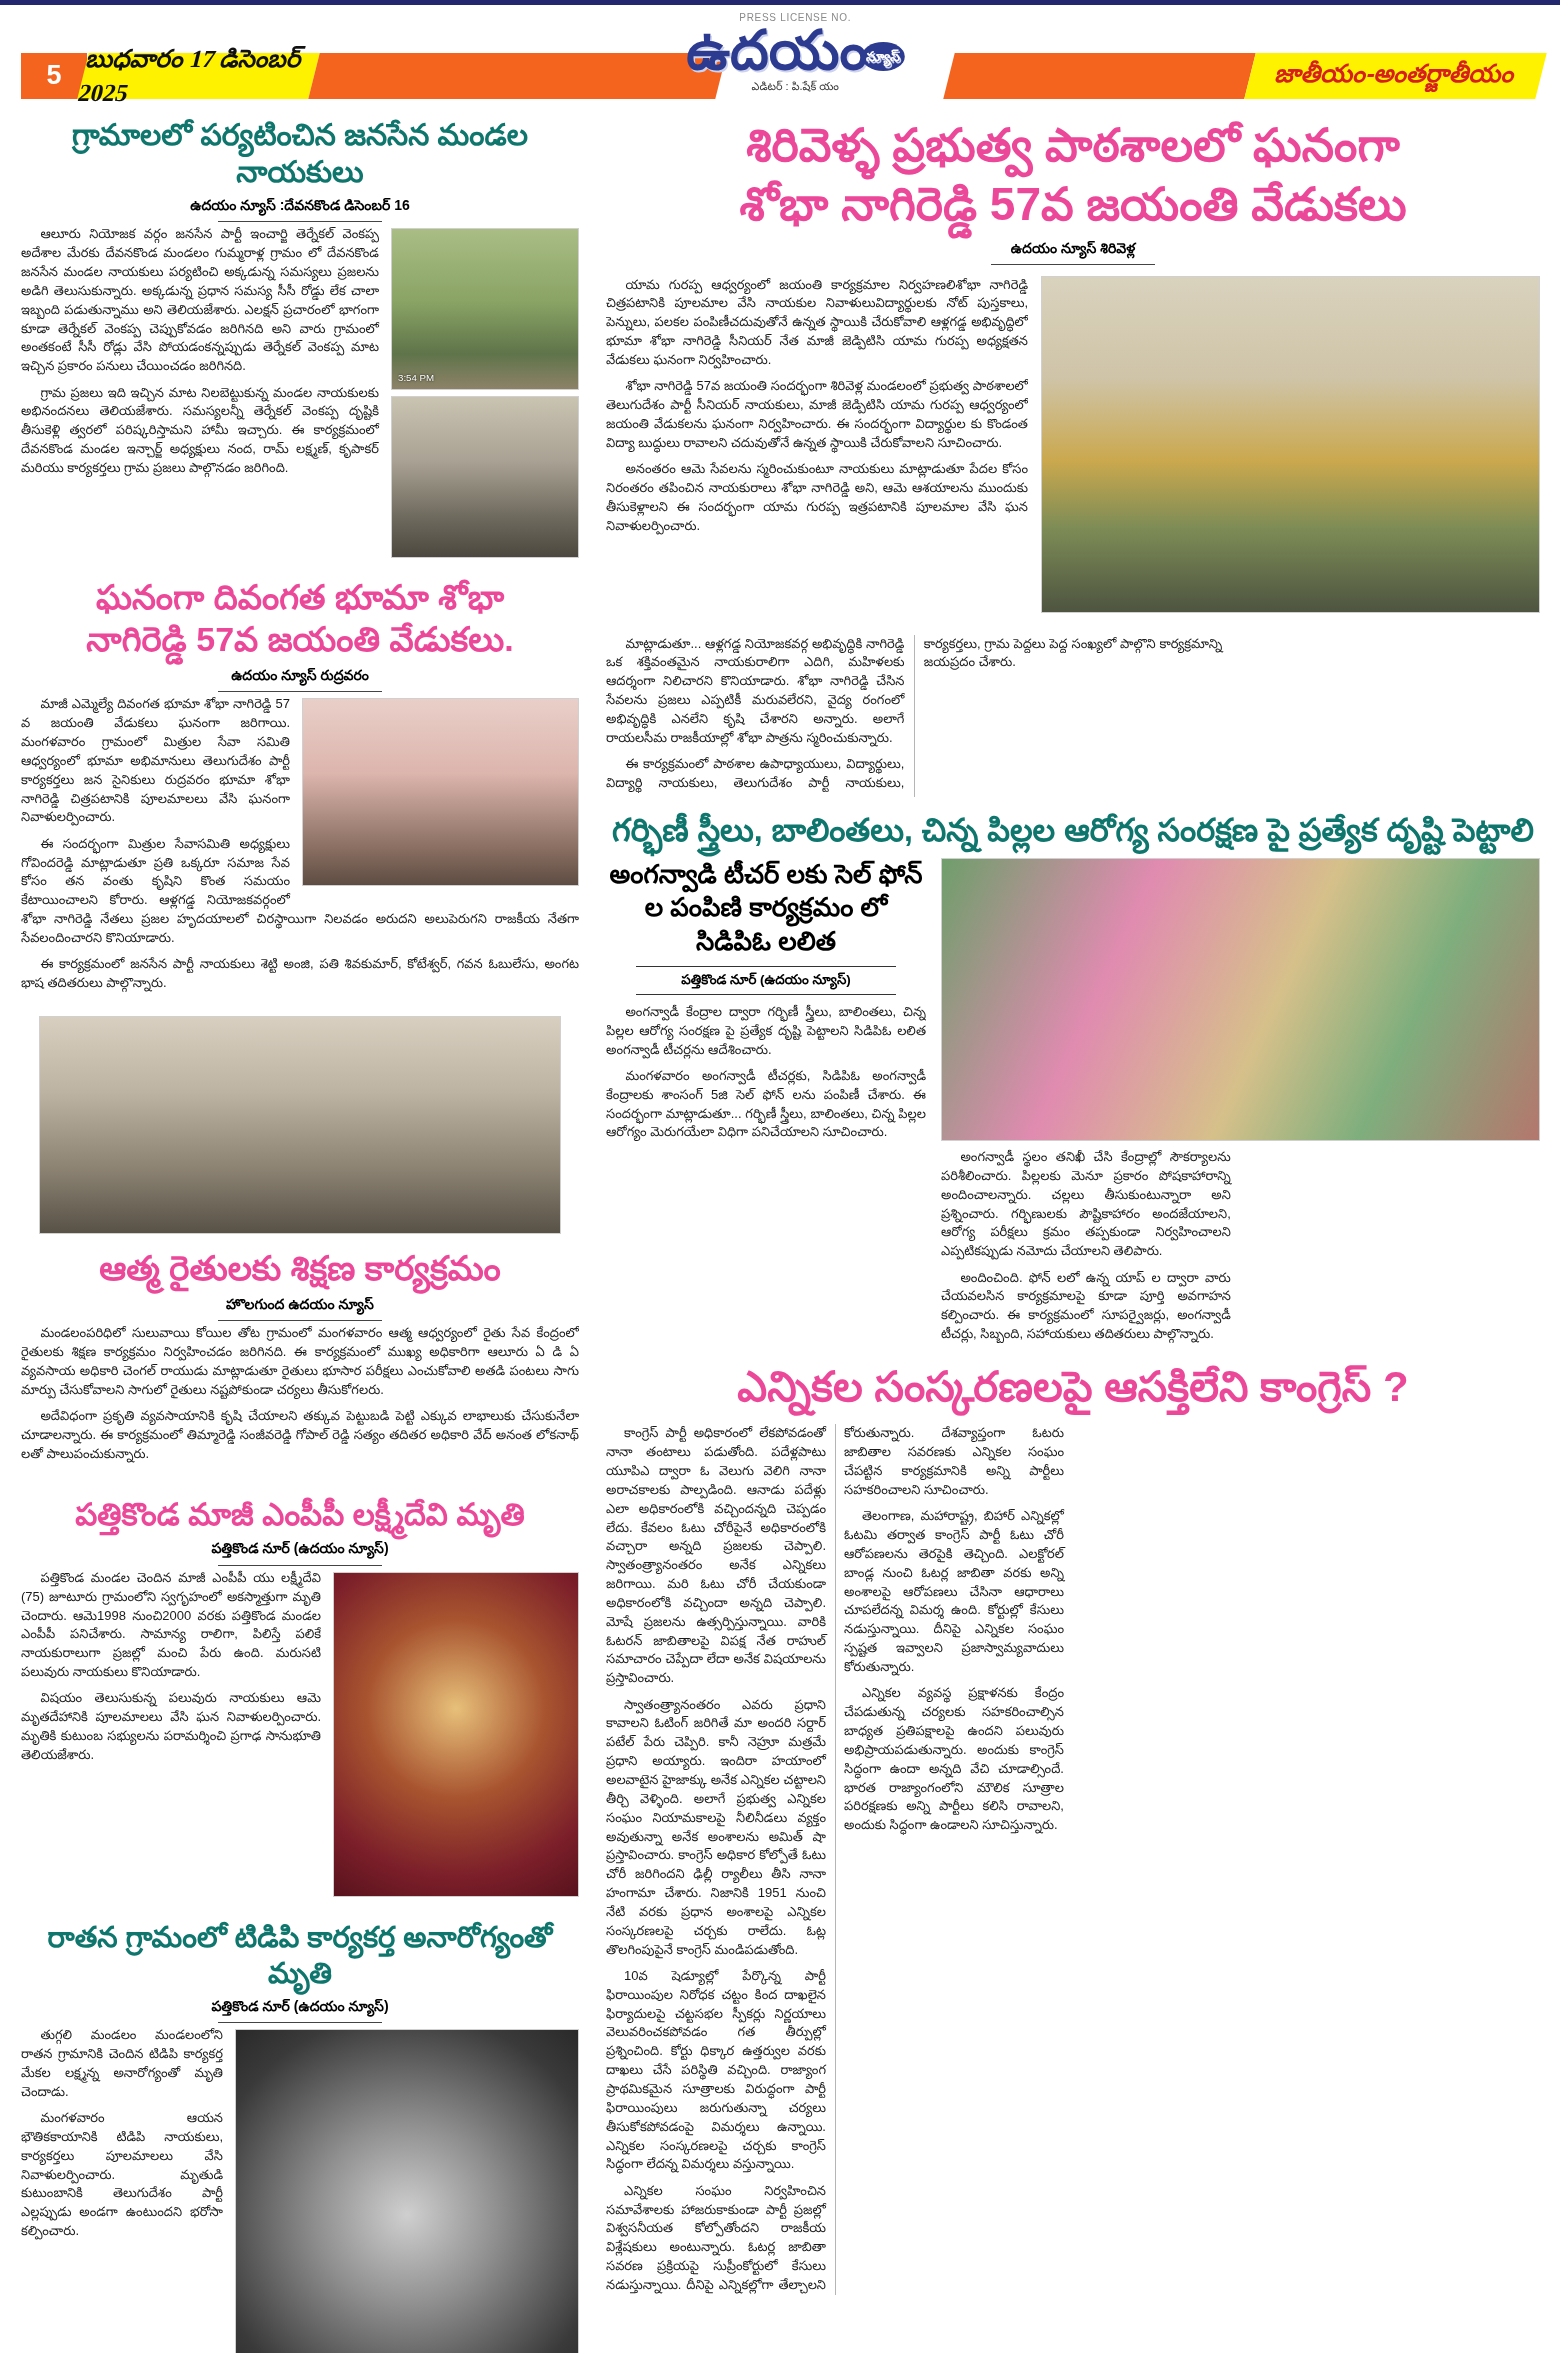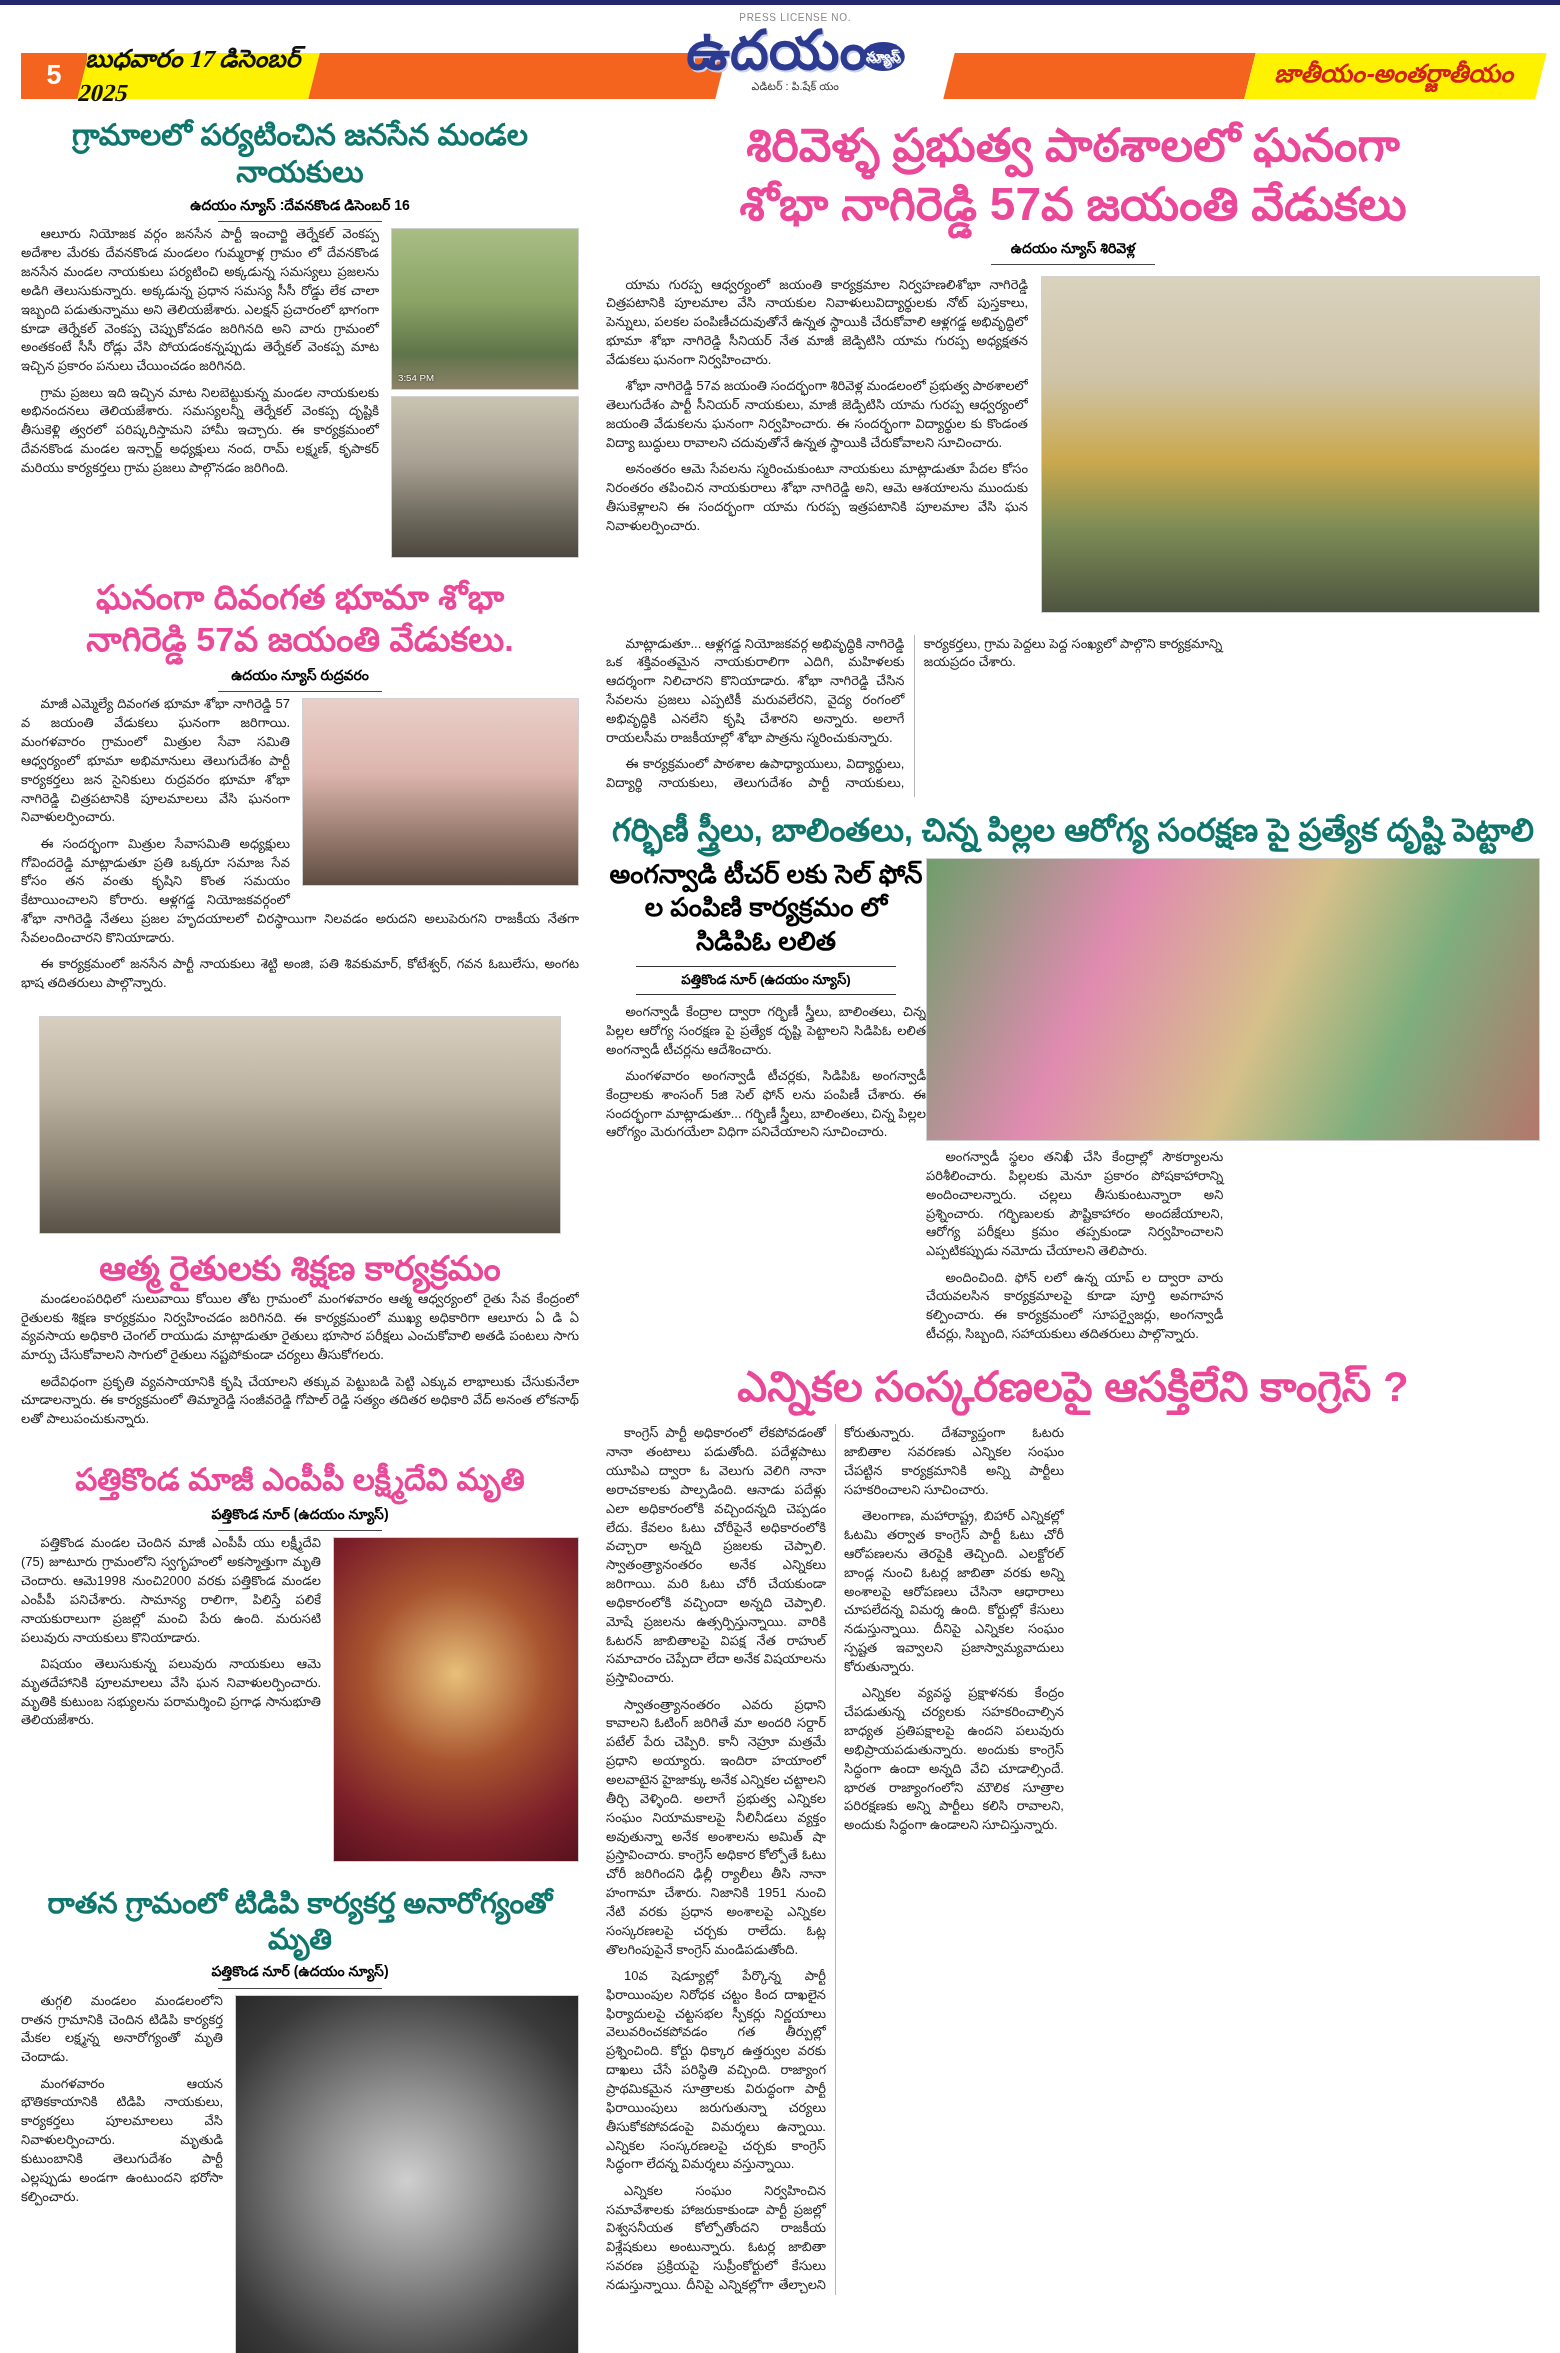--- a/index.html
+++ b/index.html
@@ -73,21 +73,21 @@
   .a5-body { height:477px; overflow:hidden; }
 
   
   .b1-headline { font-size:46px; line-height:1.28; }
   .b1-row { display:flex; gap:13.4px; margin-top:7.5px; }
   .b1-text { width:422px; flex:none; height:350px; overflow:hidden; }
   .b1-photo { flex:1; height:337px; }
   .b1-cols { margin-top:9px; height:162px; overflow:hidden;
              column-count:3; column-gap:19.4px; column-rule:0.7px solid #b5b5b5; column-fill:auto; }
   .band-headline { font-size:32px; margin:12px 0 7.5px 0; }
-  .b2-row { display:flex; }
+  .b2-row { display:flex; gap:15px; }
   .b2-left { width:320px; flex:none; }
   .b2-subhead { font-size:26px; font-weight:bold; text-align:center; line-height:1.3; }
   .b2-byline { text-align:center; font-weight:bold; font-size:13.4px; border-top:1.1px solid #333;
                border-bottom:1.1px solid #333; margin:7.5px 30px; padding:4.5px 0; }
   .b2-leftbody { height:320px; overflow:hidden; }
   .b2-right { flex:1; min-width:0; }
   .b2-photo { height:283px; }
   .b2-cols { margin-top:7.5px; height:200px; overflow:hidden;
              column-count:2; column-gap:19.4px; column-rule:0.7px solid #b5b5b5; column-fill:auto; }
   .b3-headline { font-size:42px; margin:13.4px 0 10.4px 0; }
@@ -143,20 +143,21 @@
           <div class="photo ph-pinkroom floatright" style="width:277px;height:188px;"></div>
           <p>మాజీ ఎమ్మెల్యే దివంగత భూమా శోభా నాగిరెడ్డి 57 వ జయంతి వేడుకలు ఘనంగా జరిగాయి. మంగళవారం గ్రామంలో మిత్రుల సేవా సమితి ఆధ్వర్యంలో భూమా అభిమానులు తెలుగుదేశం పార్టీ కార్యకర్తలు జన సైనికులు రుద్రవరం భూమా శోభా నాగిరెడ్డి చిత్రపటానికి పూలమాలలు వేసి ఘనంగా నివాళులర్పించారు.</p>
           <p>ఈ సందర్భంగా మిత్రుల సేవాసమితి అధ్యక్షులు గోవిందరెడ్డి మాట్లాడుతూ ప్రతి ఒక్కరూ సమాజ సేవ కోసం తన వంతు కృషిని కొంత సమయం కేటాయించాలని కోరారు. ఆళ్లగడ్డ నియోజకవర్గంలో శోభా నాగిరెడ్డి నేతలు ప్రజల హృదయాలలో చిరస్థాయిగా నిలవడం అరుదని అలుపెరుగని రాజకీయ నేతగా సేవలందించారని కొనియాడారు.</p>
           <p>ఈ కార్యక్రమంలో జనసేన పార్టీ నాయకులు శెట్టి అంజి, పతి శివకుమార్, కోటేశ్వర్, గవన ఓబులేసు, అంగట భాష తదితరులు పాల్గొన్నారు.</p>
         </div>
         <div class="photo ph-table" style="width:522px;height:218px;margin:7.5px auto 0 auto;"></div>
       </div>
 
       <div class="article">
         <div class="headline-black a3-headline">ఆత్మ రైతులకు శిక్షణ కార్యక్రమం</div>
+        <div class="byline"><span>హొలగుంద ఉదయం న్యూస్</span><span class="rule"></span></div>
         <div class="bodytext a3-body">
           <p>మండలంపరిధిలో సులువాయి కోయిల తోట గ్రామంలో మంగళవారం ఆత్మ ఆధ్వర్యంలో రైతు సేవ కేంద్రంలో రైతులకు శిక్షణ కార్యక్రమం నిర్వహించడం జరిగినది. ఈ కార్యక్రమంలో ముఖ్య అధికారిగా ఆలూరు ఏ డి ఏ వ్యవసాయ అధికారి చెంగల్ రాయుడు మాట్లాడుతూ రైతులు భూసార పరీక్షలు ఎంచుకోవాలి అతడి పంటలు సాగు మార్పు చేసుకోవాలని సాగులో రైతులు నష్టపోకుండా చర్యలు తీసుకోగలరు.</p>
           <p>అదేవిధంగా ప్రకృతి వ్యవసాయానికి కృషి చేయాలని తక్కువ పెట్టుబడి పెట్టి ఎక్కువ లాభాలుకు చేసుకునేలా చూడాలన్నారు. ఈ కార్యక్రమంలో తిమ్మారెడ్డి సంజీవరెడ్డి గోపాల్ రెడ్డి సత్యం తదితర అధికారి వేద్ అనంత లోకనాథ్ లతో పాలుపంచుకున్నారు.</p>
         </div>
       </div>
 
       <div class="article">
         <div class="headline-black a4-headline">పత్తికొండ మాజీ ఎంపీపీ లక్ష్మీదేవి మృతి</div>
         <div class="byline"><span>పత్తికొండ నూర్ (ఉదయం న్యూస్)</span><span class="rule"></span></div>
         <div class="bodytext a4-body clearfix">

